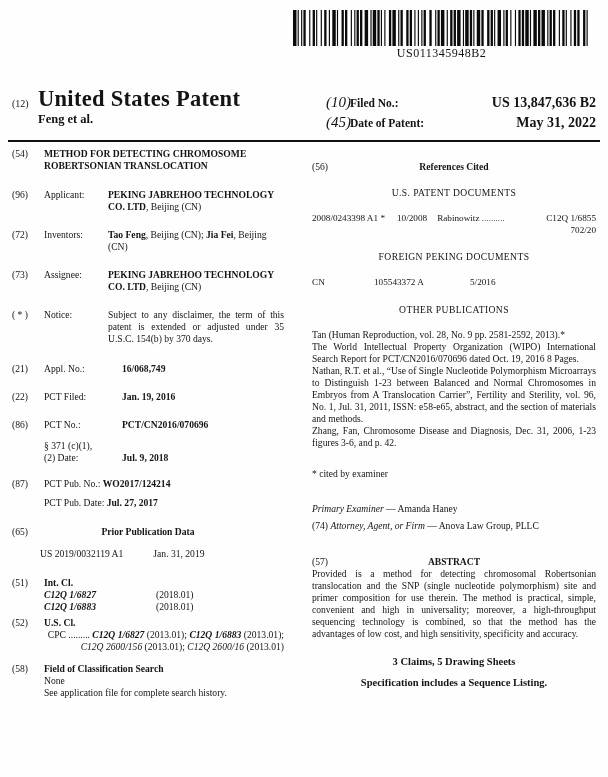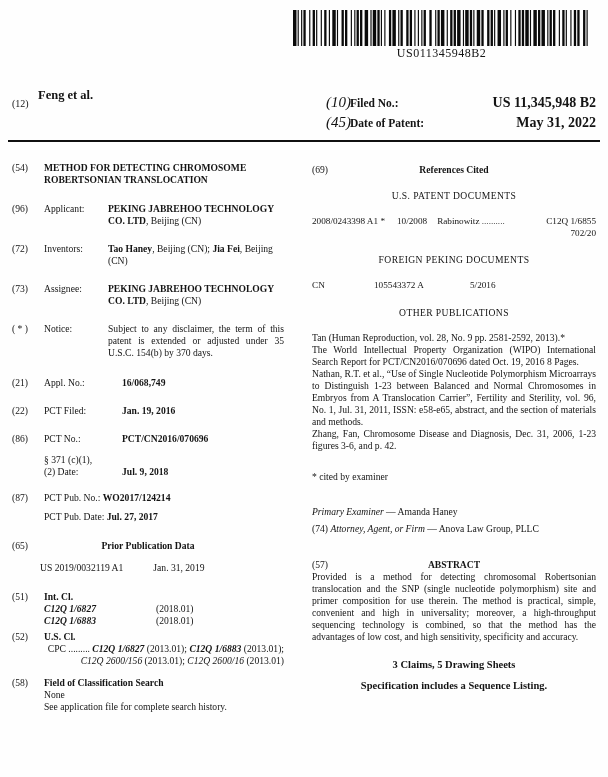--- a/index.html
+++ b/index.html
@@ -20,21 +20,21 @@
   .hdr-title { font-size:22.5px; line-height:24px; font-weight:bold; letter-spacing:0.3px; }
   .hdr-authors { font-size:12.5px; font-weight:bold; margin-top:2px; }
   .hdr-right { width:270px; padding-top:9px; }
   .hr-row { display:flex; align-items:baseline; margin-bottom:7px; }
   .hr-tag { font-size:15px; width:24px;font-style:italic; }
   .hr-lbl { font-size:11.5px; font-weight:bold; }
   .hr-val { margin-left:auto; font-size:14px; font-weight:bold; }
   
   .rule { position:absolute; top:140px; left:8px; width:592px; border-top:2px solid #101010; }
   
-  .columns { position:absolute; top:152px; left:12px; width:584px; display:flex; gap:28px; }
+  .columns { position:absolute; top:138px; left:12px; width:584px; display:flex; gap:28px;align-items:center; }
   .col-left  { width:272px; }
   .col-right { width:284px; }
   .b  { font-weight:bold; }
   .i  { font-style:italic; }
   .bi { font-weight:bold; font-style:italic; }
   .row { display:flex; }
   .tagc { width:32px; flex:none; }
   .lblc { width:64px; flex:none; }
   .valc { flex:1; }
   .just { text-align:justify; }
@@ -163,28 +163,29 @@
         <rect x="251" y="0" width="2" height="36" fill="#0a0a0a"></rect>
         <rect x="254" y="0" width="1" height="36" fill="#0a0a0a"></rect>
       </svg>
     <div class="barcode-caption">US011345948B2</div>
   </div>
 
   <div class="header">
     <div class="hdr-left">
       <span class="tag12">(12)</span>
       <span>
+        <span class="hdr-title" style="display:block;">United States Patent</span>
         <span class="hdr-authors" style="display:block;">Feng et al.</span>
       </span>
     </div>
     <div class="hdr-right">
       <div class="hr-row">
         <span class="hr-tag">(10)</span>
         <span class="hr-lbl">Filed No.:</span>
-        <span class="hr-val">US 11,345,948 B2</span>
+        <span class="hr-val">US 13,847,636 B2</span>
       </div>
       <div class="hr-row">
         <span class="hr-tag">(45)</span>
         <span class="hr-lbl">Date of Patent:</span>
         <span class="hr-val">May 31, 2022</span>
       </div>
     </div>
   </div>
 
   <div class="rule"></div>
@@ -200,21 +201,21 @@
 
       <div class="row e-appl">
         <span class="tagc">(96)</span>
         <span class="lblc">Applicant:</span>
         <span class="valc"><span class="b">PEKING JABREHOO TECHNOLOGY CO. LTD</span><span>, Beijing (CN)</span></span>
       </div>
 
       <div class="row e-inv">
         <span class="tagc">(72)</span>
         <span class="lblc">Inventors:</span>
-        <span class="valc"><span class="b">Tao Haney</span><span>, Beijing (CN); </span><span class="b">Jia Fei</span><span>, Beijing (CN)</span></span>
+        <span class="valc"><span class="b">Tao Feng</span><span>, Beijing (CN); </span><span class="b">Jia Fei</span><span>, Beijing (CN)</span></span>
       </div>
 
       <div class="row e-asgn">
         <span class="tagc">(73)</span>
         <span class="lblc">Assignee:</span>
         <span class="valc"><span class="b">PEKING JABREHOO TECHNOLOGY CO. LTD</span><span>, Beijing (CN)</span></span>
       </div>
 
       <div class="row e-notice">
         <span class="tagc">( * )</span>
@@ -297,21 +298,21 @@
         </div>
         <div class="fld-line">None</div>
         <div class="fld-line">See application file for complete search history.</div>
       </div>
 
     </div>
 
     <div class="col-right">
 
       <div class="sec-head r-refhead">
-        <span class="tagabs">(69)</span>
+        <span class="tagabs">(56)</span>
         <span>References Cited</span>
       </div>
 
       <div class="r-ctrhead">U.S. PATENT DOCUMENTS</div>
 
       <div class="usdoc-row">
         <span class="n1">2008/0243398 A1 *</span>
         <span class="n2">10/2008</span>
         <span class="n3">Rabinowitz ..........</span>
         <span class="n4">C12Q 1/6855</span>

